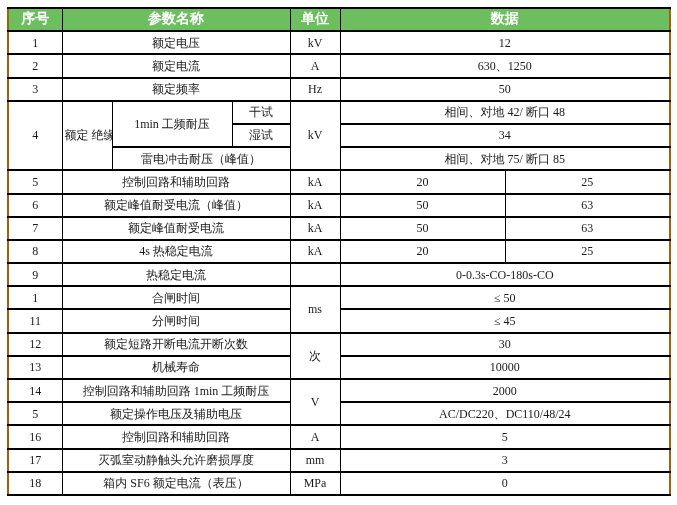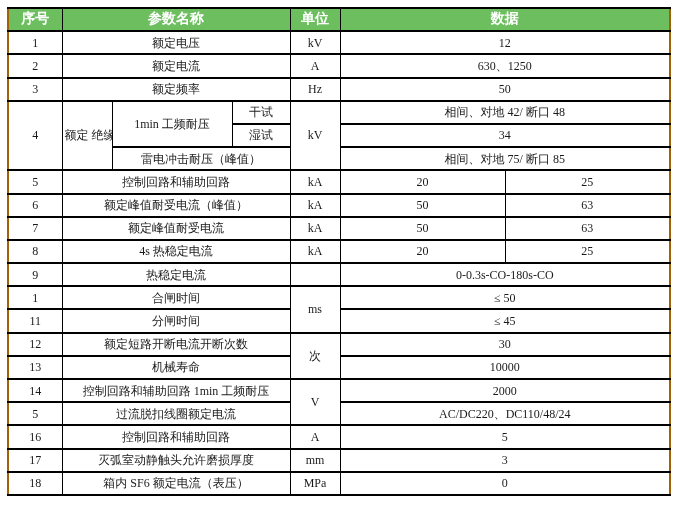--- a/index.html
+++ b/index.html
@@ -181,21 +181,21 @@
 
     <tr>
       <td>14</td>
       <td colspan="3">控制回路和辅助回路 1min 工频耐压</td>
       <td rowspan="2">V</td>
       <td colspan="2">2000</td>
     </tr>
 
     <tr>
       <td>5</td>
-      <td colspan="3">过流脱扣线圈额定电流</td>
+      <td colspan="3">额定操作电压及辅助电压</td>
       <td colspan="2">AC/DC220、DC110/48/24</td>
     </tr>
 
     <tr>
       <td>16</td>
       <td colspan="3">控制回路和辅助回路</td>
       <td>A</td>
       <td colspan="2">5</td>
     </tr>
 

